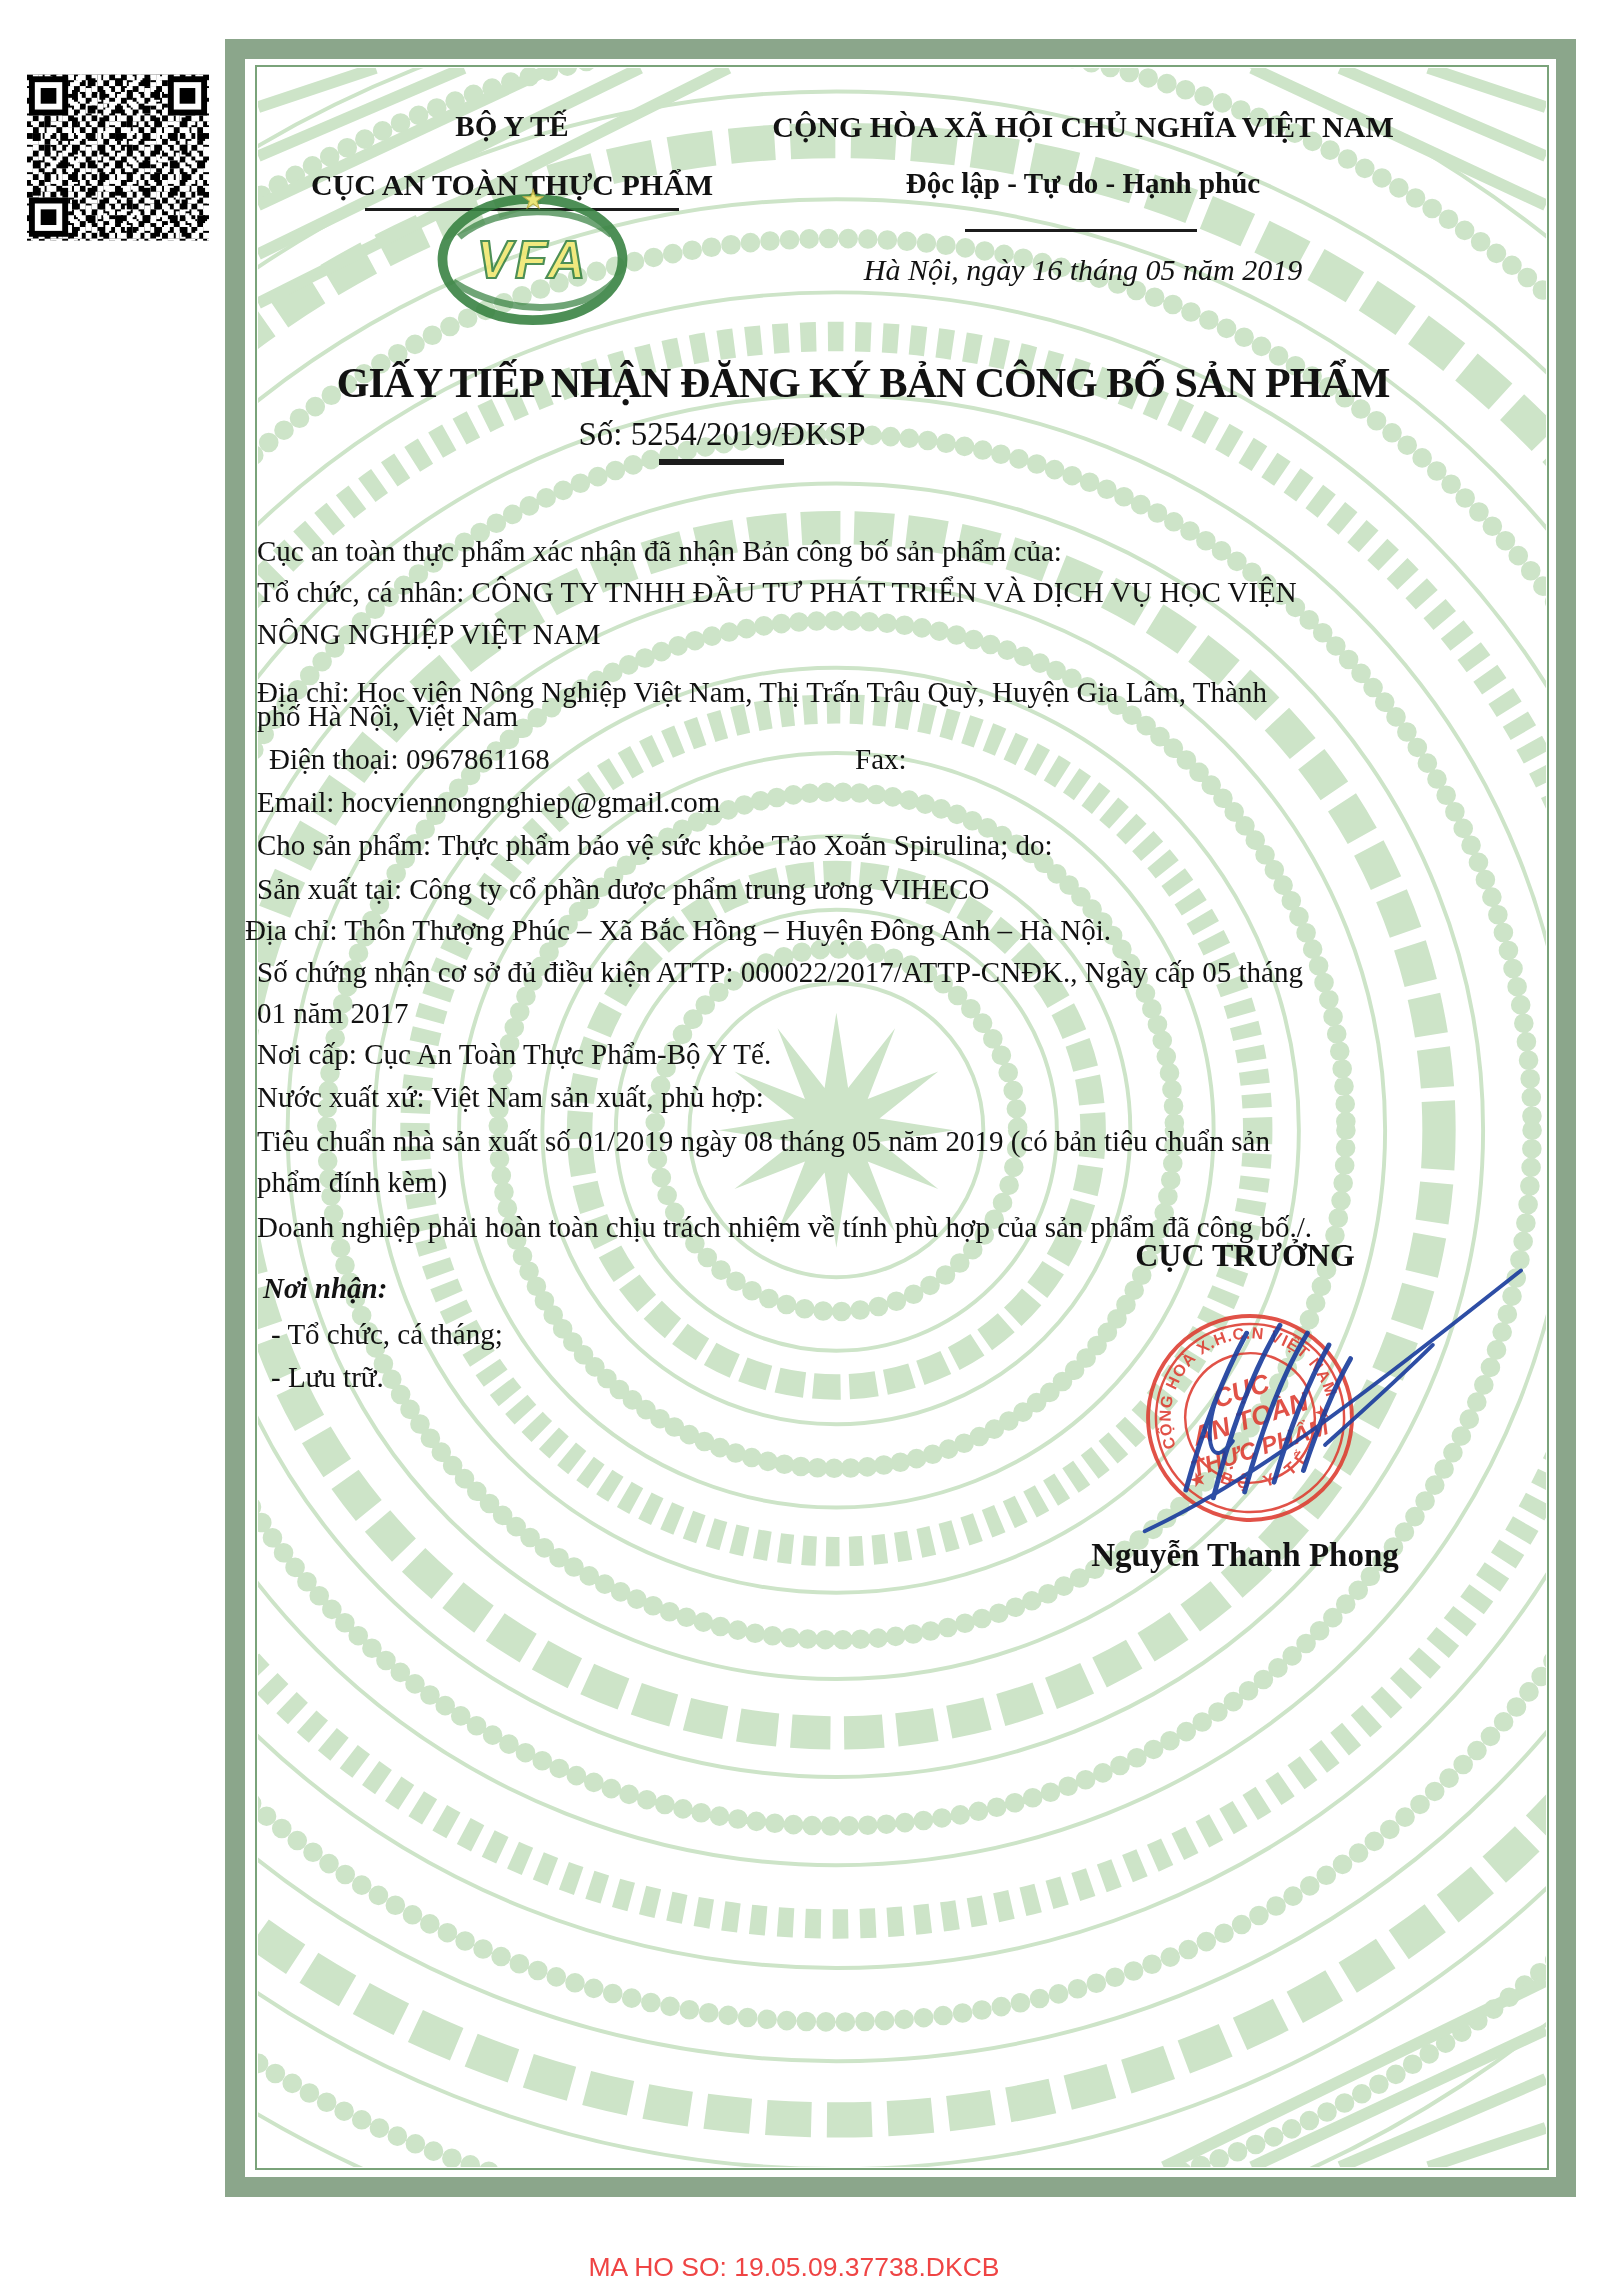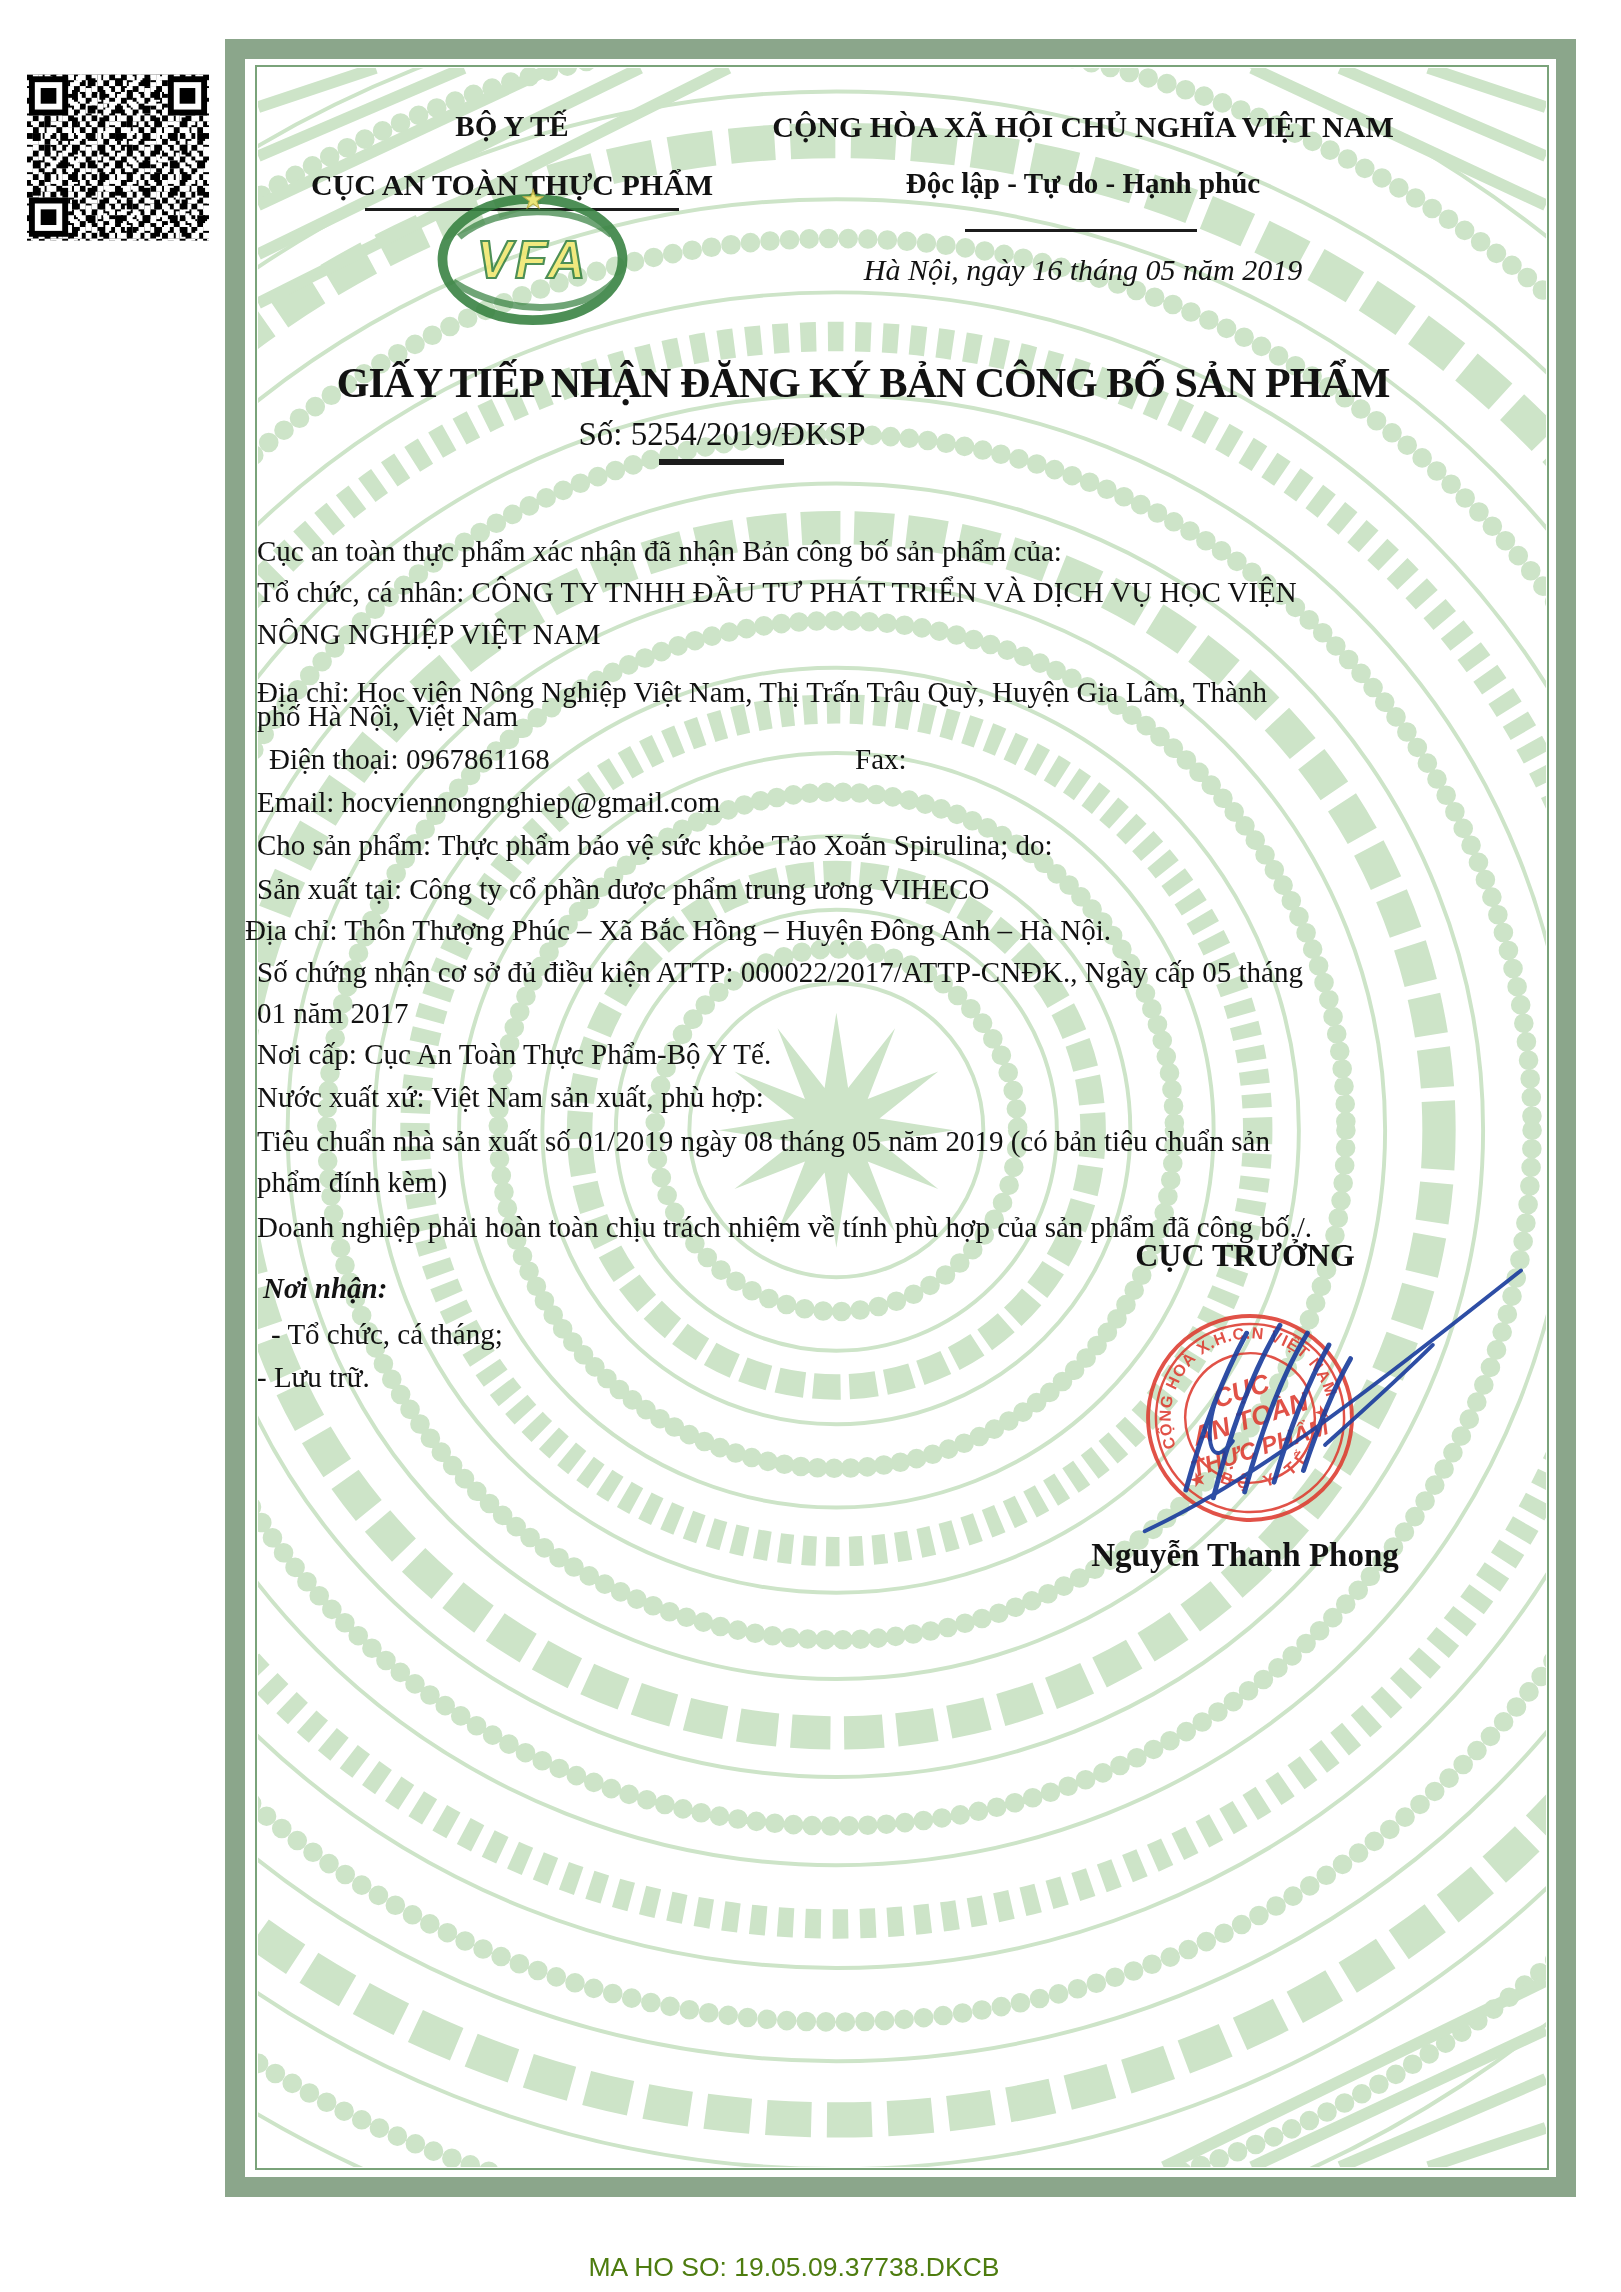--- a/index.html
+++ b/index.html
@@ -154,21 +154,21 @@
 <div class="txt body-line" style="left:257px;top:955px;">Số chứng nhận cơ sở đủ điều kiện ATTP: 000022/2017/ATTP-CNĐK., Ngày cấp 05 tháng</div>
 <div class="txt body-line" style="left:257px;top:996px;">01 năm 2017</div>
 <div class="txt body-line" style="left:257px;top:1037px;">Nơi cấp: Cục An Toàn Thực Phẩm-Bộ Y Tế.</div>
 <div class="txt body-line" style="left:257px;top:1080px;">Nước xuất xứ: Việt Nam sản xuất, phù hợp:</div>
 <div class="txt body-line" style="left:257px;top:1124px;">Tiêu chuẩn nhà sản xuất số 01/2019 ngày 08 tháng 05 năm 2019 (có bản tiêu chuẩn sản</div>
 <div class="txt body-line" style="left:257px;top:1165px;">phẩm đính kèm)</div>
 <div class="txt body-line" style="left:257px;top:1210px;">Doanh nghiệp phải hoàn toàn chịu trách nhiệm về tính phù hợp của sản phẩm đã công bố./.</div>
 
 <div class="txt b i nowrap" style="left:263px;top:1272px;font-size:29px;">Nơi nhận:</div>
 <div class="txt body-line" style="left:271px;top:1317px;">- Tổ chức, cá tháng;</div>
-<div class="txt body-line" style="left:257px;top:1360px;">- Lưu trữ.</div>
+<div class="txt body-line" style="left:271px;top:1360px;">- Lưu trữ.</div>
 
 <div class="txt cx b nowrap" style="left:1245px;top:1237px;font-size:32px;">CỤC TRƯỞNG</div>
 
 <svg class="abs" style="left:1103px;top:1271px;z-index:4;opacity:.88" width="294" height="294" viewBox="0 0 300 300">
   <defs>
     <path id="arcTop" d="M 69 150 A 81 81 0 0 1 231 150" fill="none"></path>
     <path id="arcBot" d="M 78 150 A 72 72 0 0 0 222 150" fill="none"></path>
   </defs>
   <g transform="rotate(-18 150 150)" fill="none" stroke="#dd3b2f">
     <circle cx="150" cy="150" r="104" stroke-width="4"></circle>
@@ -198,14 +198,14 @@
     <path d="M1270,1522 C1290,1448 1312,1396 1334,1360" stroke-width="5"></path>
     <path d="M1300,1512 C1318,1450 1338,1404 1356,1372" stroke-width="5"></path>
     <path d="M1330,1500 C1346,1452 1362,1414 1378,1386" stroke-width="5"></path>
     <path d="M1240,1430 C1228,1470 1236,1500 1258,1470" stroke-width="4"></path>
     <path d="M1352,1474 C1392,1438 1430,1404 1462,1372" stroke-width="4"></path>
   </g>
 </svg>
 
 <div class="txt cx b nowrap" style="left:1245px;top:1537px;font-size:33px;z-index:6;">Nguyễn Thanh Phong</div>
 
-<div class="txt sans" style="left:0;top:2252px;width:1588px;text-align:center;font-size:26.5px;color:#4d7c0f;">MA HO SO: 19.05.09.37738.DKCB</div>
+<div class="txt sans" style="left:0;top:2252px;width:1588px;text-align:center;font-size:26.5px;color:#ef4444;">MA HO SO: 19.05.09.37738.DKCB</div>
 
 
 </body></html>

